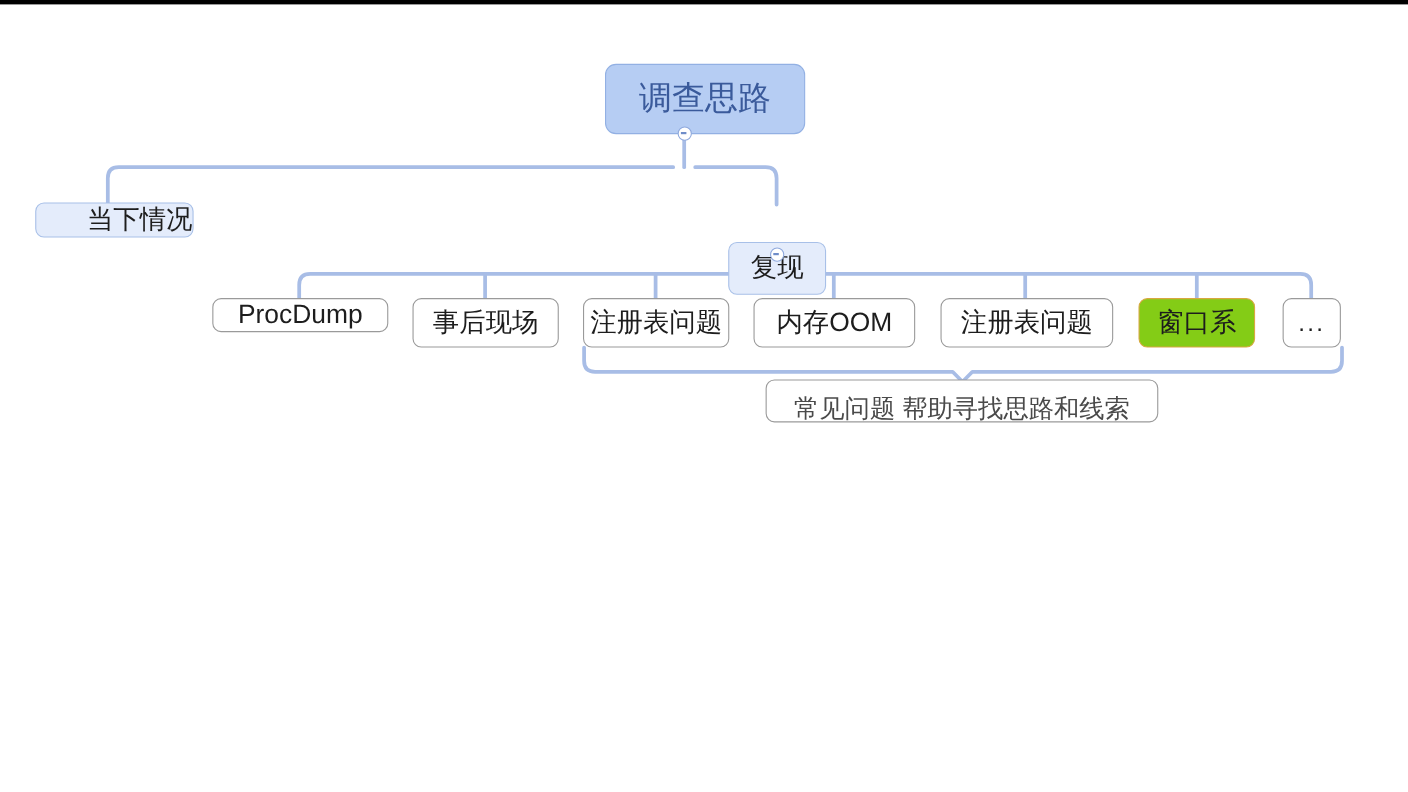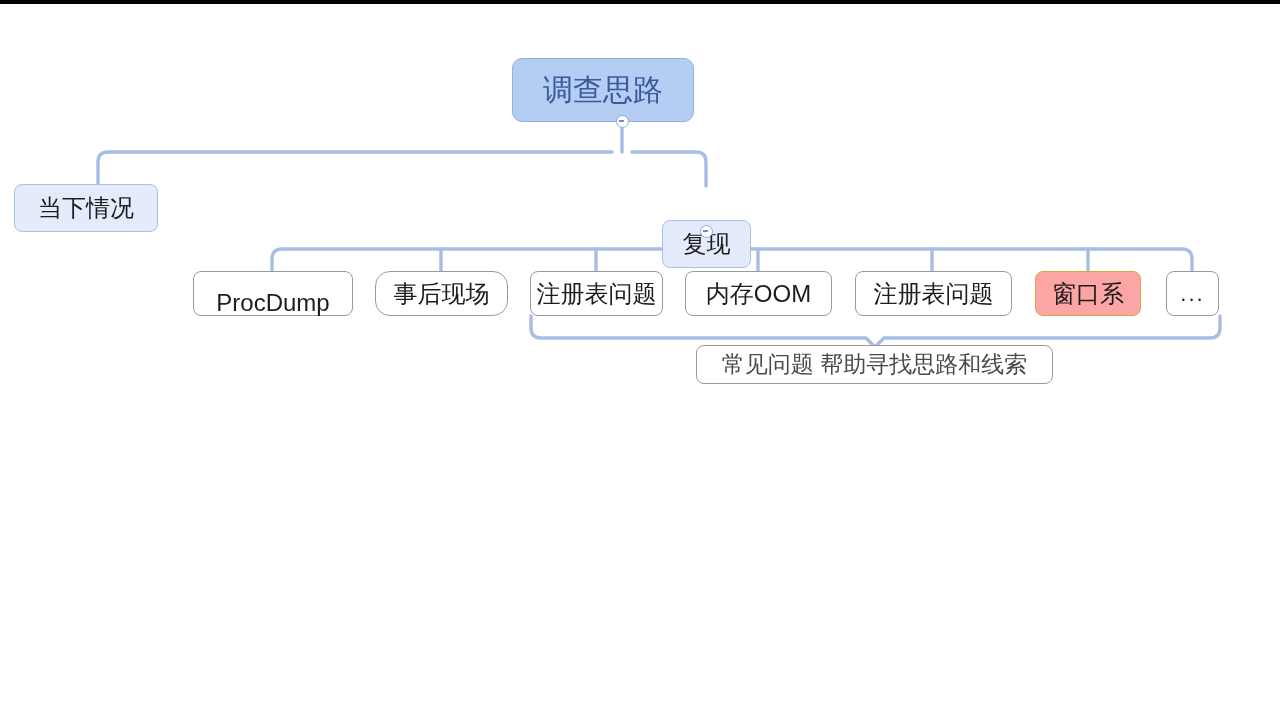--- a/index.html
+++ b/index.html
@@ -51,28 +51,29 @@
     color: #1d1d1d;
     font-size: 24px;
   }
   .node-l2 {
     background: #ffffff;
     border: 1.3px solid #9a9a9a;
     color: #1d1d1d;
     font-size: 24px;
   }
   .node-l2.highlight {
-    background: #fca5a5;
+    background: #84cc16;
     border: 1.4px solid #d8a840;
   }
   .node-summary {
     background: #ffffff;
     border: 1.3px solid #9a9a9a;
     color: #4a4a4a;
     font-size: 23px;
+    align-items: flex-end;
   }
   .node-dots {
     font-size: 22px;
     letter-spacing: 2px;
     color: #1d1d1d;
   }
   .handle {
     position: absolute;
     width: 13px; height: 13px;
     border-radius: 50%;
@@ -111,39 +112,39 @@
 
       <path d="M1192,271 L1192,259 Q1192,249 1182,249 L716,249"></path>
       <path d="M758,271 L758,249"></path>
       <path d="M932,271 L932,249"></path>
       <path d="M1088,271 L1088,249"></path>
 
       <path d="M531,316 L531,328 Q531,338 541,338 L866,338 L875,347 L884,338 L1210,338 Q1220,338 1220,328 L1220,316"></path>
     </g>
   </svg>
 
-  <div class="node node-root" style="left:512px; top:58px; width:182px; height:64px;">
+  <div class="node node-root" style="left:550px; top:58px; width:182px; height:64px;">
     <span>调查思路</span>
   </div>
   <div class="handle" style="left:615.5px; top:115px;"></div>
 
-  <div class="node node-l1" style="left:14px; top:184px; width:144px; height:48px;">
+  <div class="node node-l1" style="left:32px; top:184px; width:144px; height:32px;justify-content:flex-end;">
     <span>当下情况</span>
   </div>
 
   <div class="node node-l1" style="left:662px; top:184px; width:89px; height:48px;margin-top:36px;">
     <span>复现</span>
   </div>
   <div class="handle" style="left:699.5px; top:225px;"></div>
 
-  <div class="node node-l2" style="left:193px; top:271px; width:160px; height:45px;align-items:flex-end;">
+  <div class="node node-l2" style="left:193px; top:271px; width:160px; height:31px;">
     <span>ProcDump</span>
   </div>
 
-  <div class="node node-l2" style="left:375px; top:271px; width:133px; height:45px;border-radius:15px;">
+  <div class="node node-l2" style="left:375px; top:271px; width:133px; height:45px;">
     <span>事后现场</span>
   </div>
 
   <div class="node node-l2" style="left:530px; top:271px; width:133px; height:45px;">
     <span>注册表问题</span>
   </div>
 
   <div class="node node-l2" style="left:685px; top:271px; width:147px; height:45px;">
     <span>内存OOM</span>
   </div>

